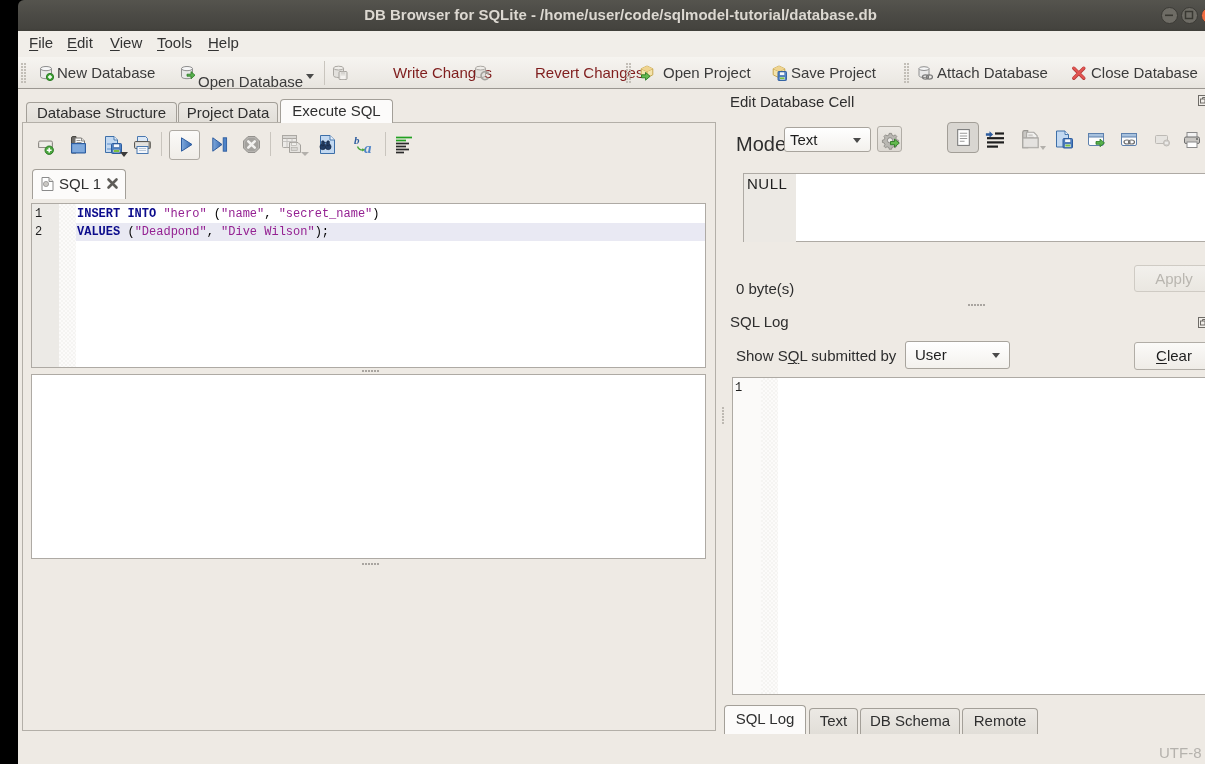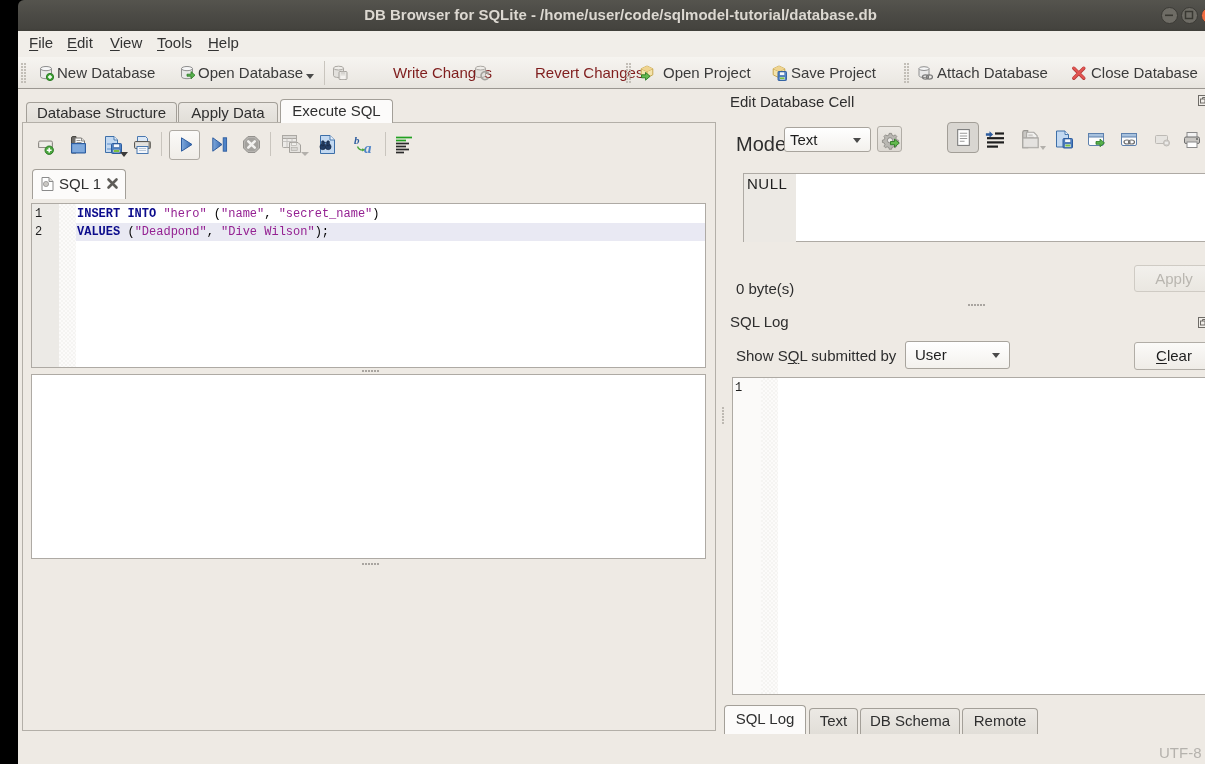--- a/index.html
+++ b/index.html
@@ -89,21 +89,21 @@
       <ellipse cx="8" cy="3.6" rx="5.5" ry="2.1" fill="#F6F6F6" stroke="#8F8F8F"></ellipse>
       <circle cx="12" cy="12" r="3.6" fill="#3FA535" stroke="#2C7A25"></circle>
       <path d="M12 10 v4 M10 12 h4" stroke="#FFF" stroke-width="1.4"></path>
     </svg>
     <div class="abs tb-label" style="left:39px;">New Database</div>
     <svg class="abs tb-icon" style="left:161px;" viewBox="0 0 16 16">
       <path d="M2.5 3.5 v8 c0 1.4 2.5 2.2 5.5 2.2 s5.5 -.8 5.5 -2.2 v-8" fill="#E9E9E9" stroke="#8F8F8F"></path>
       <ellipse cx="8" cy="3.6" rx="5.5" ry="2.1" fill="#F6F6F6" stroke="#8F8F8F"></ellipse>
       <path d="M8 9.2 h4 v-2.6 l4 3.6 -4 3.6 v-2.6 h-4 z" fill="#56B04C" stroke="#2C7A25" stroke-width="0.8"></path>
     </svg>
-    <div class="abs tb-label" style="left:180px;">Open Database</div>
+    <div class="abs tb-label" style="left:180px;margin-top:9px;">Open Database</div>
     <div class="abs" style="left:288px; top:17px; width:0; height:0; border-left:4.5px solid transparent; border-right:4.5px solid transparent; border-top:5px solid #4A4A4A;"></div>
     <div class="abs tb-sep" style="left:306px;"></div>
     <svg class="abs tb-icon" style="left:314px;" viewBox="0 0 16 16">
       <path d="M1.5 3 v7.5 c0 1.3 2.2 2 5 2 s5 -.7 5 -2 v-7.5" fill="#E3E1DD" stroke="#ABA8A3"></path>
       <ellipse cx="6.5" cy="3.1" rx="5" ry="1.9" fill="#EFEDE9" stroke="#ABA8A3"></ellipse>
       <rect x="7" y="6.5" width="8" height="8" rx="1" fill="#E8E6E2" stroke="#A5A29D"></rect>
       <rect x="9" y="6.8" width="4" height="2.6" fill="#D7D5D1"></rect>
       <rect x="8.7" y="11" width="4.6" height="3.2" fill="#F4F2EF"></rect>
     </svg>
     <div class="abs tb-label dis" style="left:335px;">Write Changes</div>
@@ -143,21 +143,21 @@
     </svg>
     <div class="abs tb-label" style="left:919px;">Attach Database</div>
     <svg class="abs tb-icon" style="left:1053px;" viewBox="0 0 16 16">
       <path d="M2.8 3.2 L12.8 13.2 M12.8 3.2 L2.8 13.2" stroke="#B33634" stroke-width="3.4" stroke-linecap="round"></path>
       <path d="M3 3.4 L13 13.4 M13 3.4 L3 13.4" stroke="#E25552" stroke-width="2.2" stroke-linecap="round" transform="translate(-0.2,-0.4)"></path>
     </svg>
     <div class="abs tb-label" style="left:1073px;">Close Database</div>
   </div>
 
   <div class="abs tab inactive" style="left:8px;  top:102px; width:151px; height:21px; line-height:19px;">Database Structure</div>
-  <div class="abs tab inactive" style="left:160px; top:102px; width:100px; height:21px; line-height:19px;">Apply Data</div>
+  <div class="abs tab inactive" style="left:160px; top:102px; width:100px; height:21px; line-height:19px;">Project Data</div>
   <div class="abs tab active" style="left:262px; top:99px;  width:113px; height:24px; line-height:21px;">Execute SQL</div>
 
   <div id="pane-left" class="abs"></div>
   <div id="sqltoolbar" class="abs" style="left:0px; top:123px; width:698px; height:45px;">
 
     <svg class="abs" style="left:19px; top:15px;" width="17" height="17" viewBox="0 0 17 17">
       <path d="M1.5 9.5 v-5 q0-1.5 1.5-1.5 h11 q1.5 0 1.5 1.5 v5 z" fill="#DEDBD6" stroke="#8F8C86"></path>
       <path d="M3 9 v-4.2 q0-0.8 0.8-0.8 h9.4 q0.8 0 0.8 0.8 V9 z" fill="#EFEDE9"></path>
       <circle cx="12.2" cy="12.2" r="4.2" fill="#4CA83F" stroke="#2C7A25"></circle>
       <path d="M12.2 9.8 v4.8 M9.8 12.2 h4.8" stroke="#FFF" stroke-width="1.5"></path>

